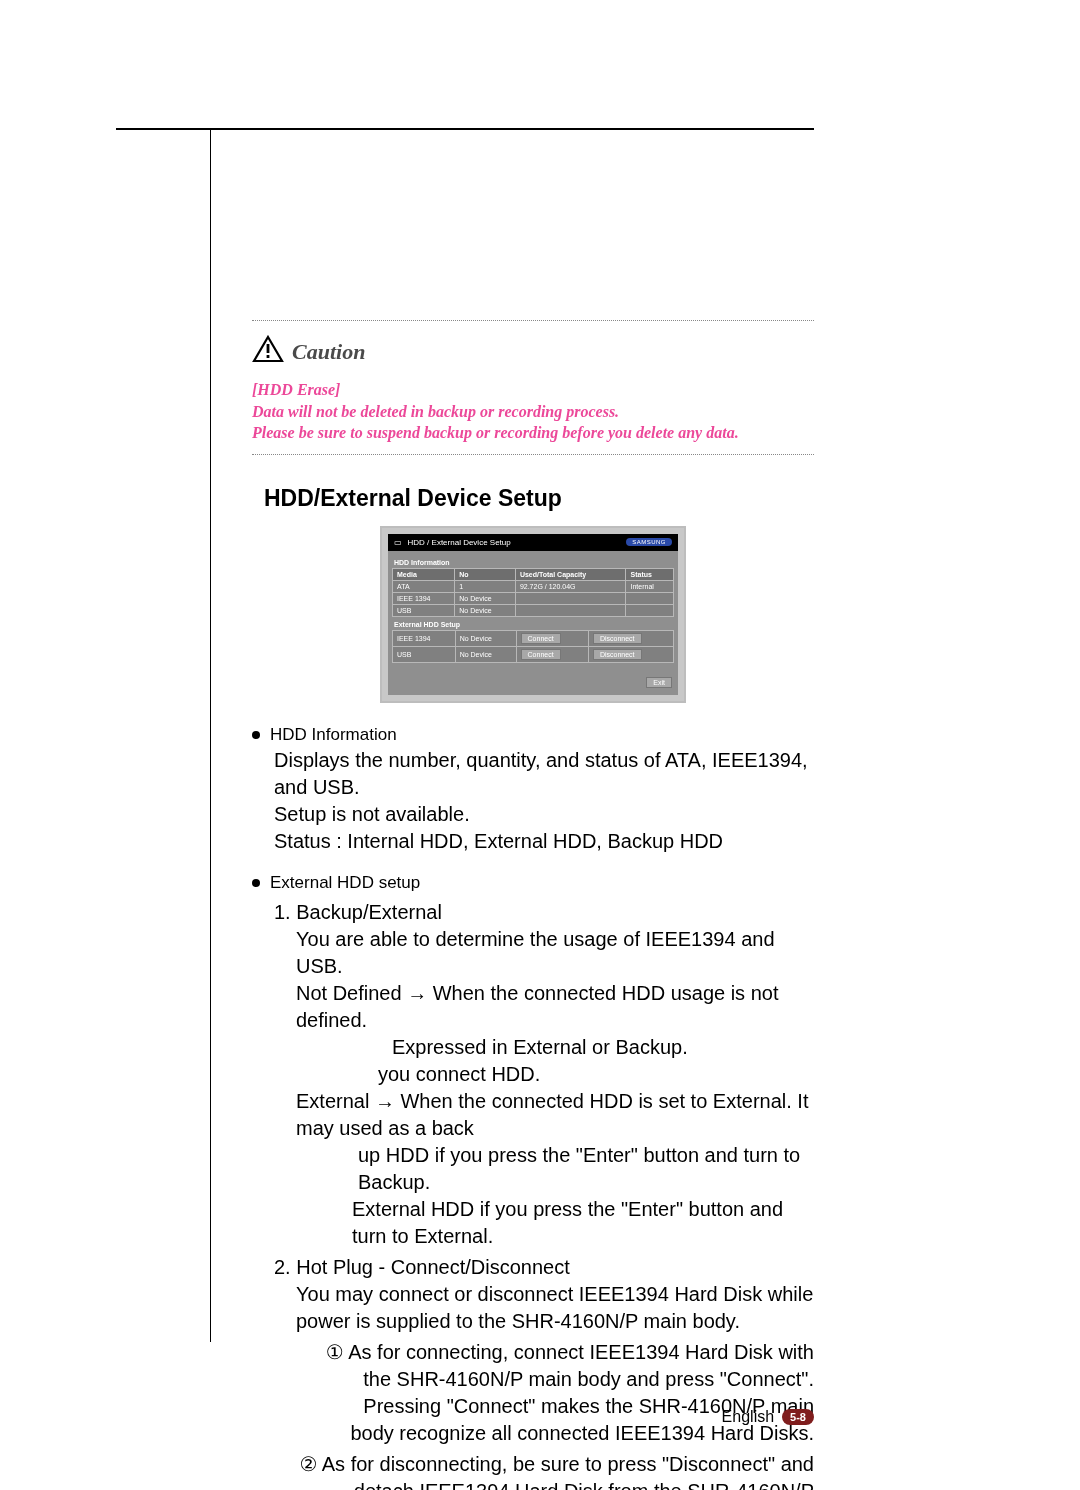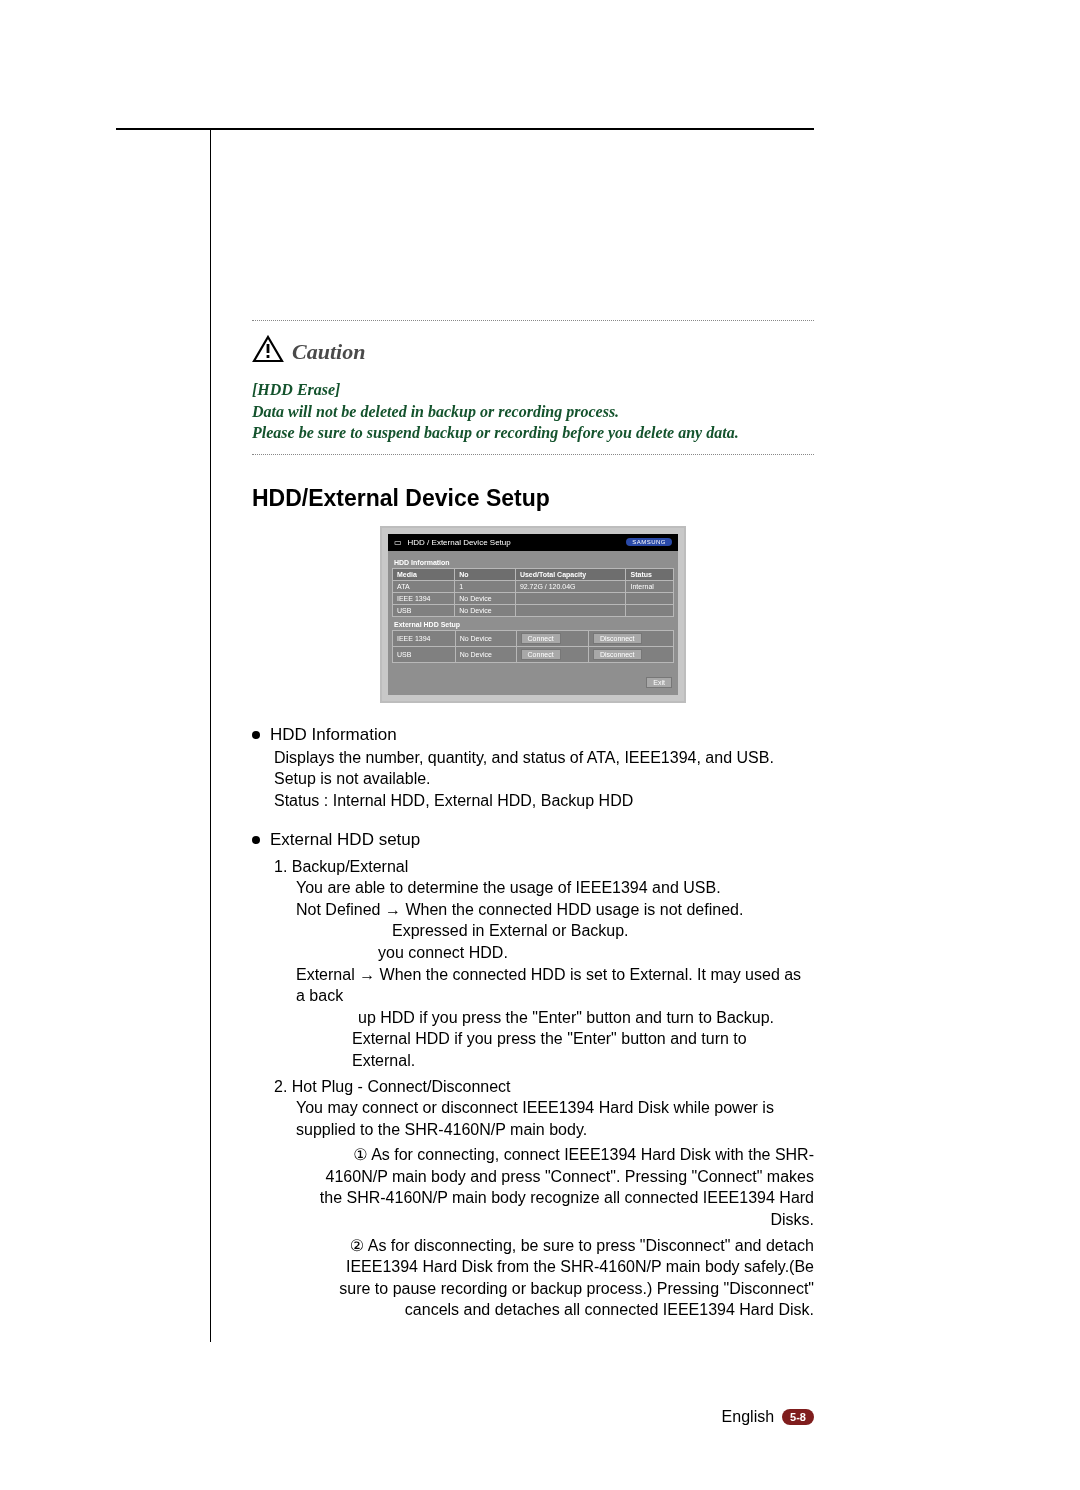--- a/index.html
+++ b/index.html
@@ -57,26 +57,26 @@
     font-size: 22px;
     color: #4a4a4a;
     font-family: "Times New Roman", Times, serif;
   }
   .caution-body {
     font-family: "Times New Roman", Times, serif;
     font-style: italic;
     font-weight: bold;
     font-size: 16px;
     line-height: 1.35;
-    color: #14532d;
+    color: #ec4899;
   }
   .section-heading {
     font-size: 23px;
     font-weight: bold;
-    margin: 14px 0 14px 0;
+    margin: 14px 0 14px 12px;
   }
   .ui-shot {
     margin: 0 auto 22px auto;
     width: 306px;
     background: #c8c8c8;
     border: 2px solid #bdbdbd;
     padding: 6px;
     font-family: Arial, sans-serif;
   }
   .ui-titlebar {
@@ -132,21 +132,21 @@
     display: flex;
     align-items: center;
     gap: 10px;
     margin-bottom: 2px;
   }
   .bullet-dot {
     width: 8px; height: 8px; background:#000; border-radius: 50%;
     display: inline-block;
   }
   .bullet-body {
-    font-size: 16px;
+    font-size: 20px;
     line-height: 1.35;
     padding-left: 22px;
   }
   .subnum { margin-top: 6px; }
   .ind1 { padding-left: 22px; }
   .ind-def { padding-left: 118px; }
   .ind-ext { padding-left: 84px; }
   .ind-bak { padding-left: 78px; }
   .ind-nodev { padding-left: 104px; }
   .ol-circle { padding-left: 42px; text-indent: -20px; margin-top: 4px; text-align: right; }

